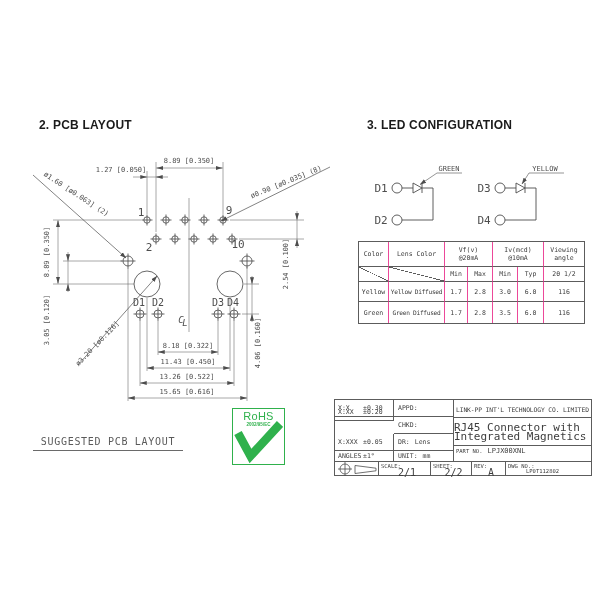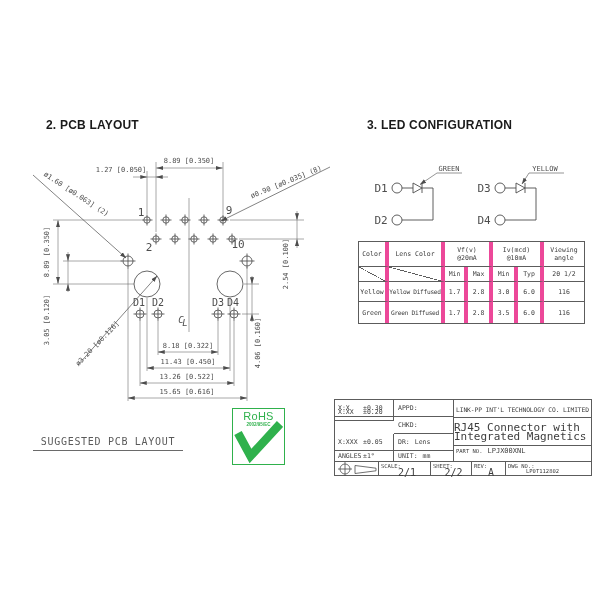--- a/index.html
+++ b/index.html
@@ -16,21 +16,21 @@
   
   .rohs{position:absolute;left:232px;top:408px;width:53px;height:57px;border:1.6px solid #2fb14c;box-sizing:border-box;background:#fff}
   .rohs .nm{text-align:center;color:#2fb14c;font-weight:normal;font-size:11px;line-height:12px;margin-top:1px;letter-spacing:.3px}
   .rohs .dr{text-align:center;color:#2fb14c;font-weight:bold;font-size:4.5px;line-height:5px}
   .rohs svg{position:absolute;left:1px;top:12px}
 
   
   .ltable{position:absolute;left:358px;top:241px;width:227px;height:83px;border:1px solid #5c5c5c;box-sizing:border-box;
           display:grid;grid-template-columns:30px 56px 23px 25px 25px 26px 40px;grid-template-rows:25px 15px 20px 21px;
           font-family:"DejaVu Sans Mono",monospace;font-size:6.5px;color:#3d3d3d}
-  .ltable .cell{border-right:4px solid #ec4899;border-bottom:1px solid #5c5c5c;display:flex;align-items:center;justify-content:center;
+  .ltable .cell{border-right:1px solid #ec4899;border-bottom:1px solid #5c5c5c;display:flex;align-items:center;justify-content:center;
                 text-align:center;overflow:hidden;white-space:nowrap}
   .ltable .noR{border-right:none}
   .ltable .noB{border-bottom:none}
   .ltable .diag{background:linear-gradient(to right top,transparent 48.5%,#5c5c5c 48.5%,#5c5c5c 51.5%,transparent 51.5%)}
   .ltable .two{flex-direction:column;line-height:8px}
   .ltable .lens{font-size:6.2px;letter-spacing:-.3px}
 
   
   .tb{position:absolute;left:334px;top:399px;width:258px;height:77px;border:1px solid #5c5c5c;box-sizing:border-box;
       font-family:"DejaVu Sans Mono",monospace;color:#3d3d3d}
@@ -49,21 +49,21 @@
   .scell .sl{position:absolute;left:2px;top:1px;font-size:5.5px}
   .scell .sv{position:absolute;left:5px;right:0;top:5px;text-align:center;font-size:10px}
   .scell .svs{font-size:5.5px;top:6px;left:20px;right:auto}
 
   svg.overlay{position:absolute;left:0;top:0;pointer-events:none}
   svg text{font-family:"DejaVu Sans Mono",monospace}
 </style>
 </head>
 <body>
 
-<div class="sec-title" style="left:46px;top:118px">2. PCB LAYOUT</div>
+<div class="sec-title" style="left:39px;top:118px">2. PCB LAYOUT</div>
 <div class="sec-title" style="left:367px;top:118px">3. LED CONFIGURATION</div>
 
 <div class="caption">
   <div class="l1">SUGGESTED PCB LAYOUT</div>
 </div>
 
 <div class="rohs">
   <div class="nm">RoHS</div>
   <div class="dr">2002/95/EC</div>
   <svg width="49" height="43" viewBox="0 0 49 43">

